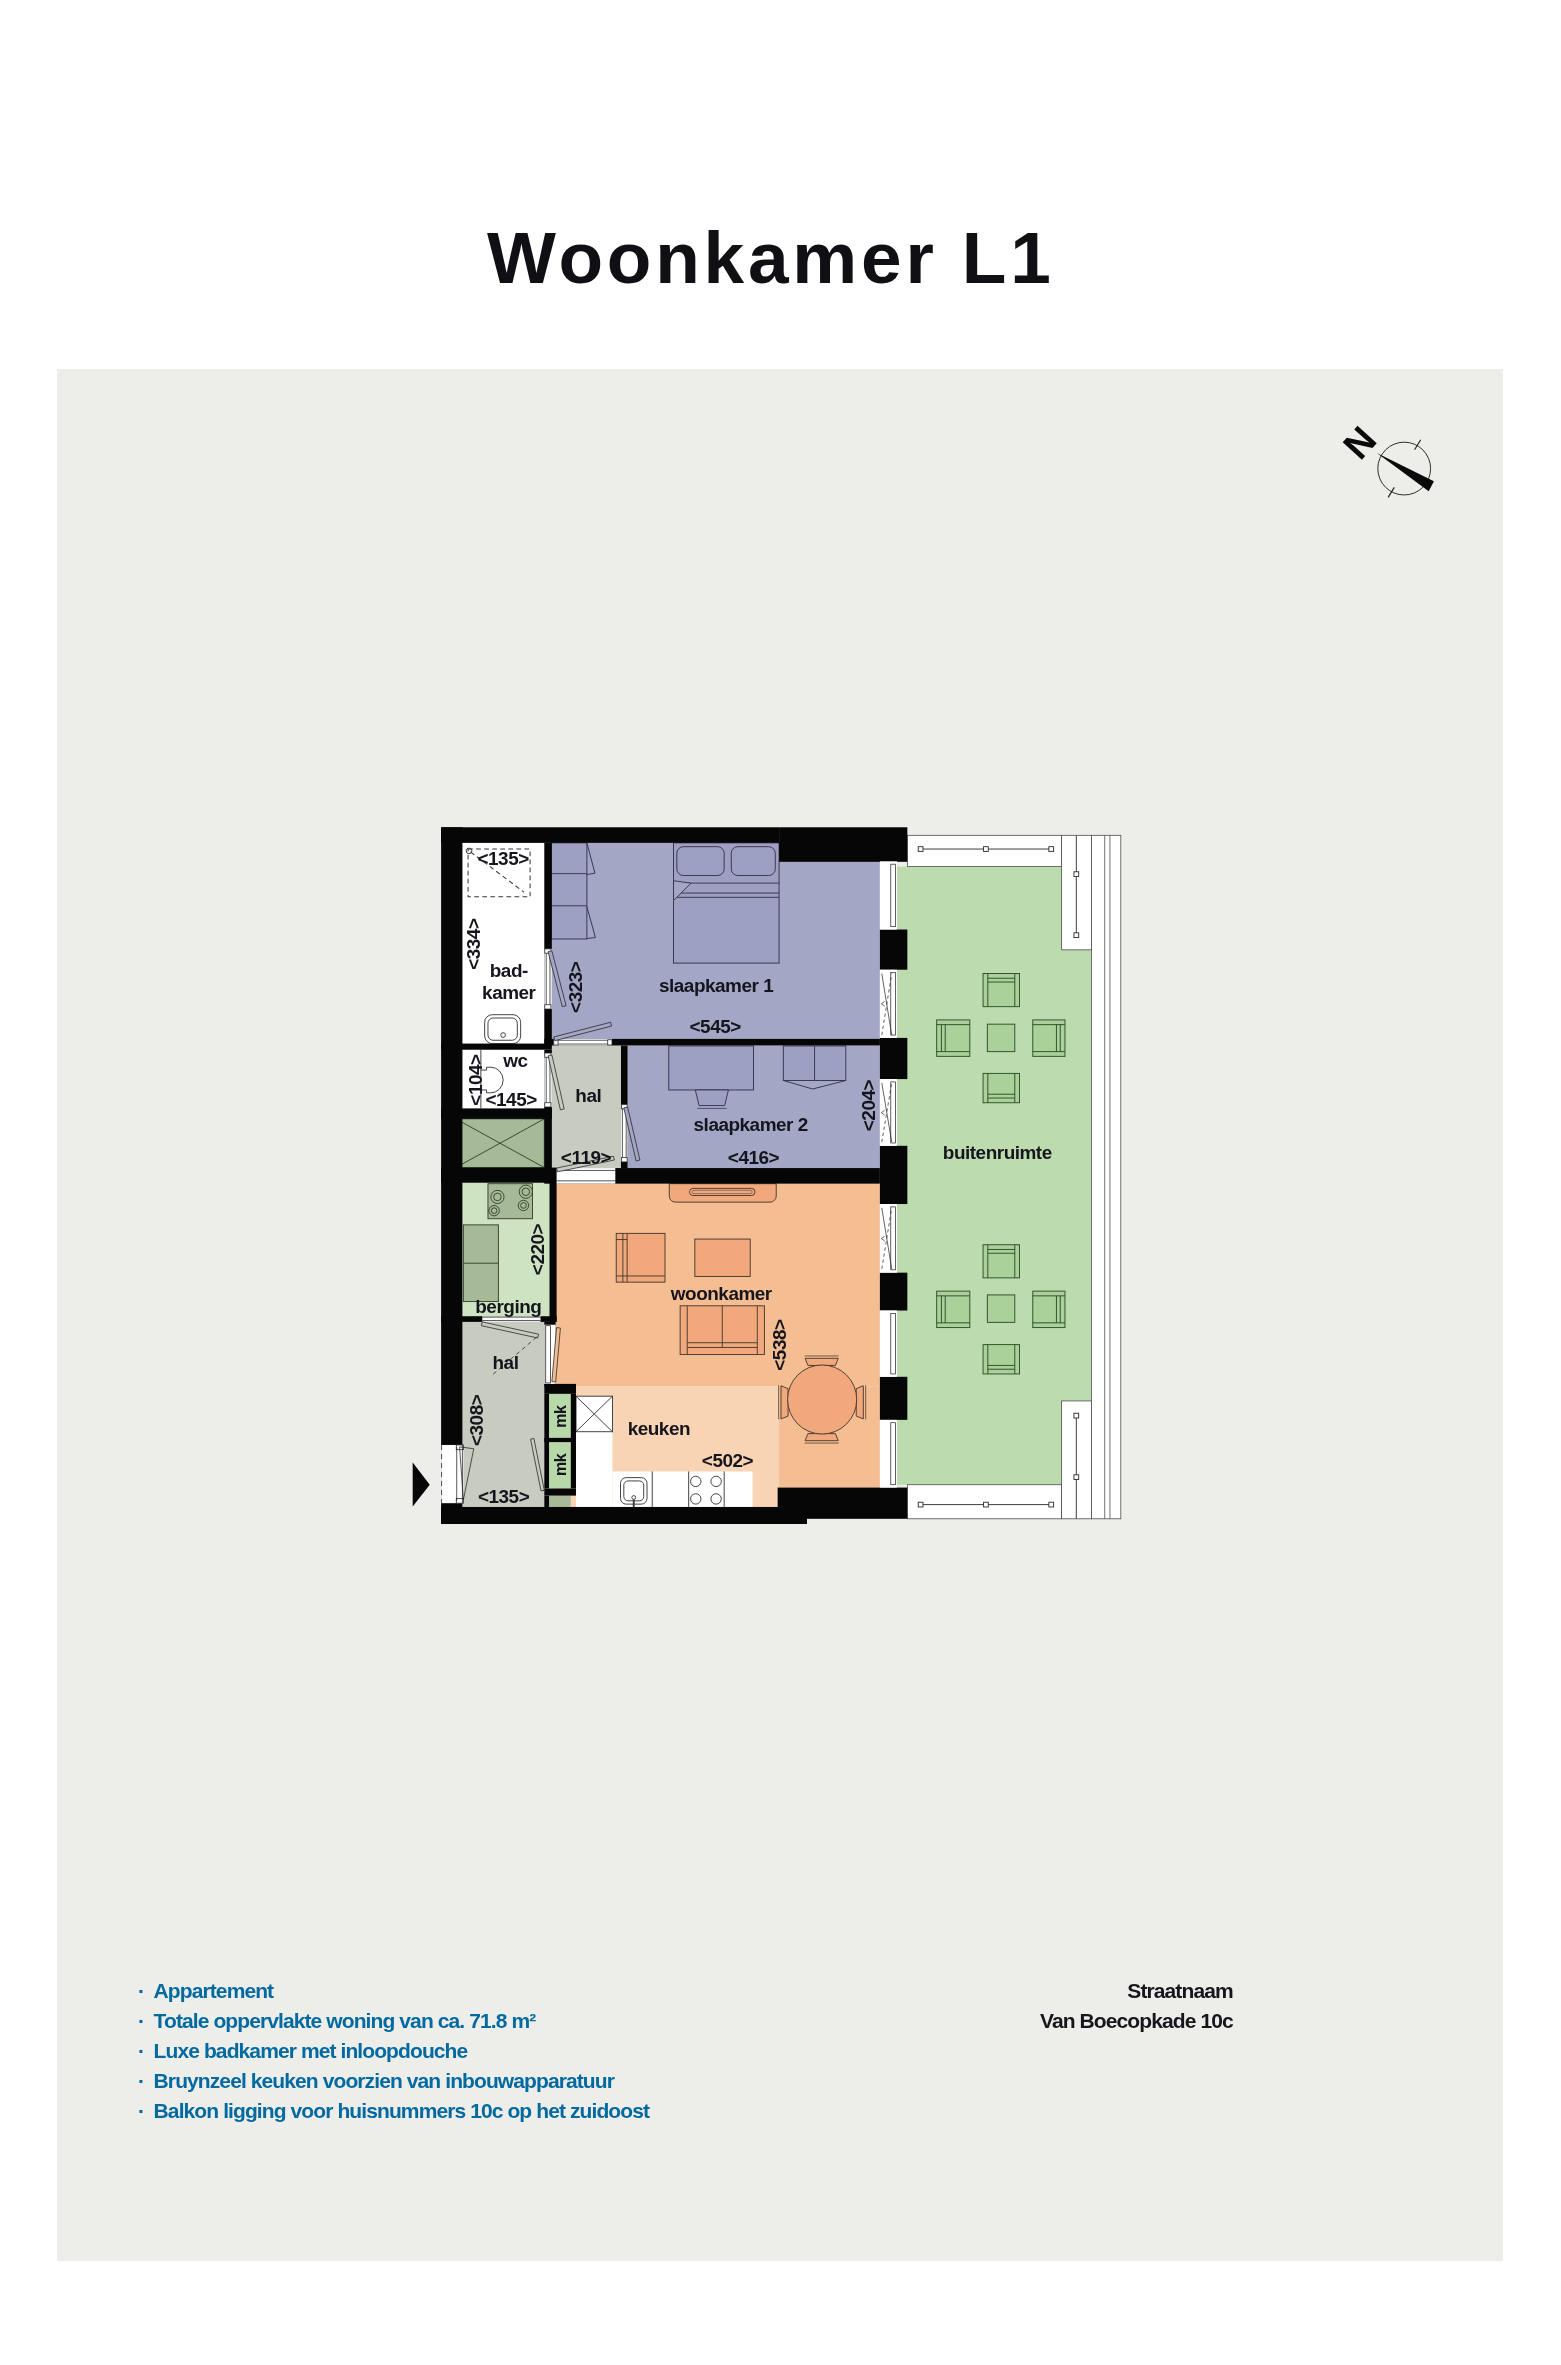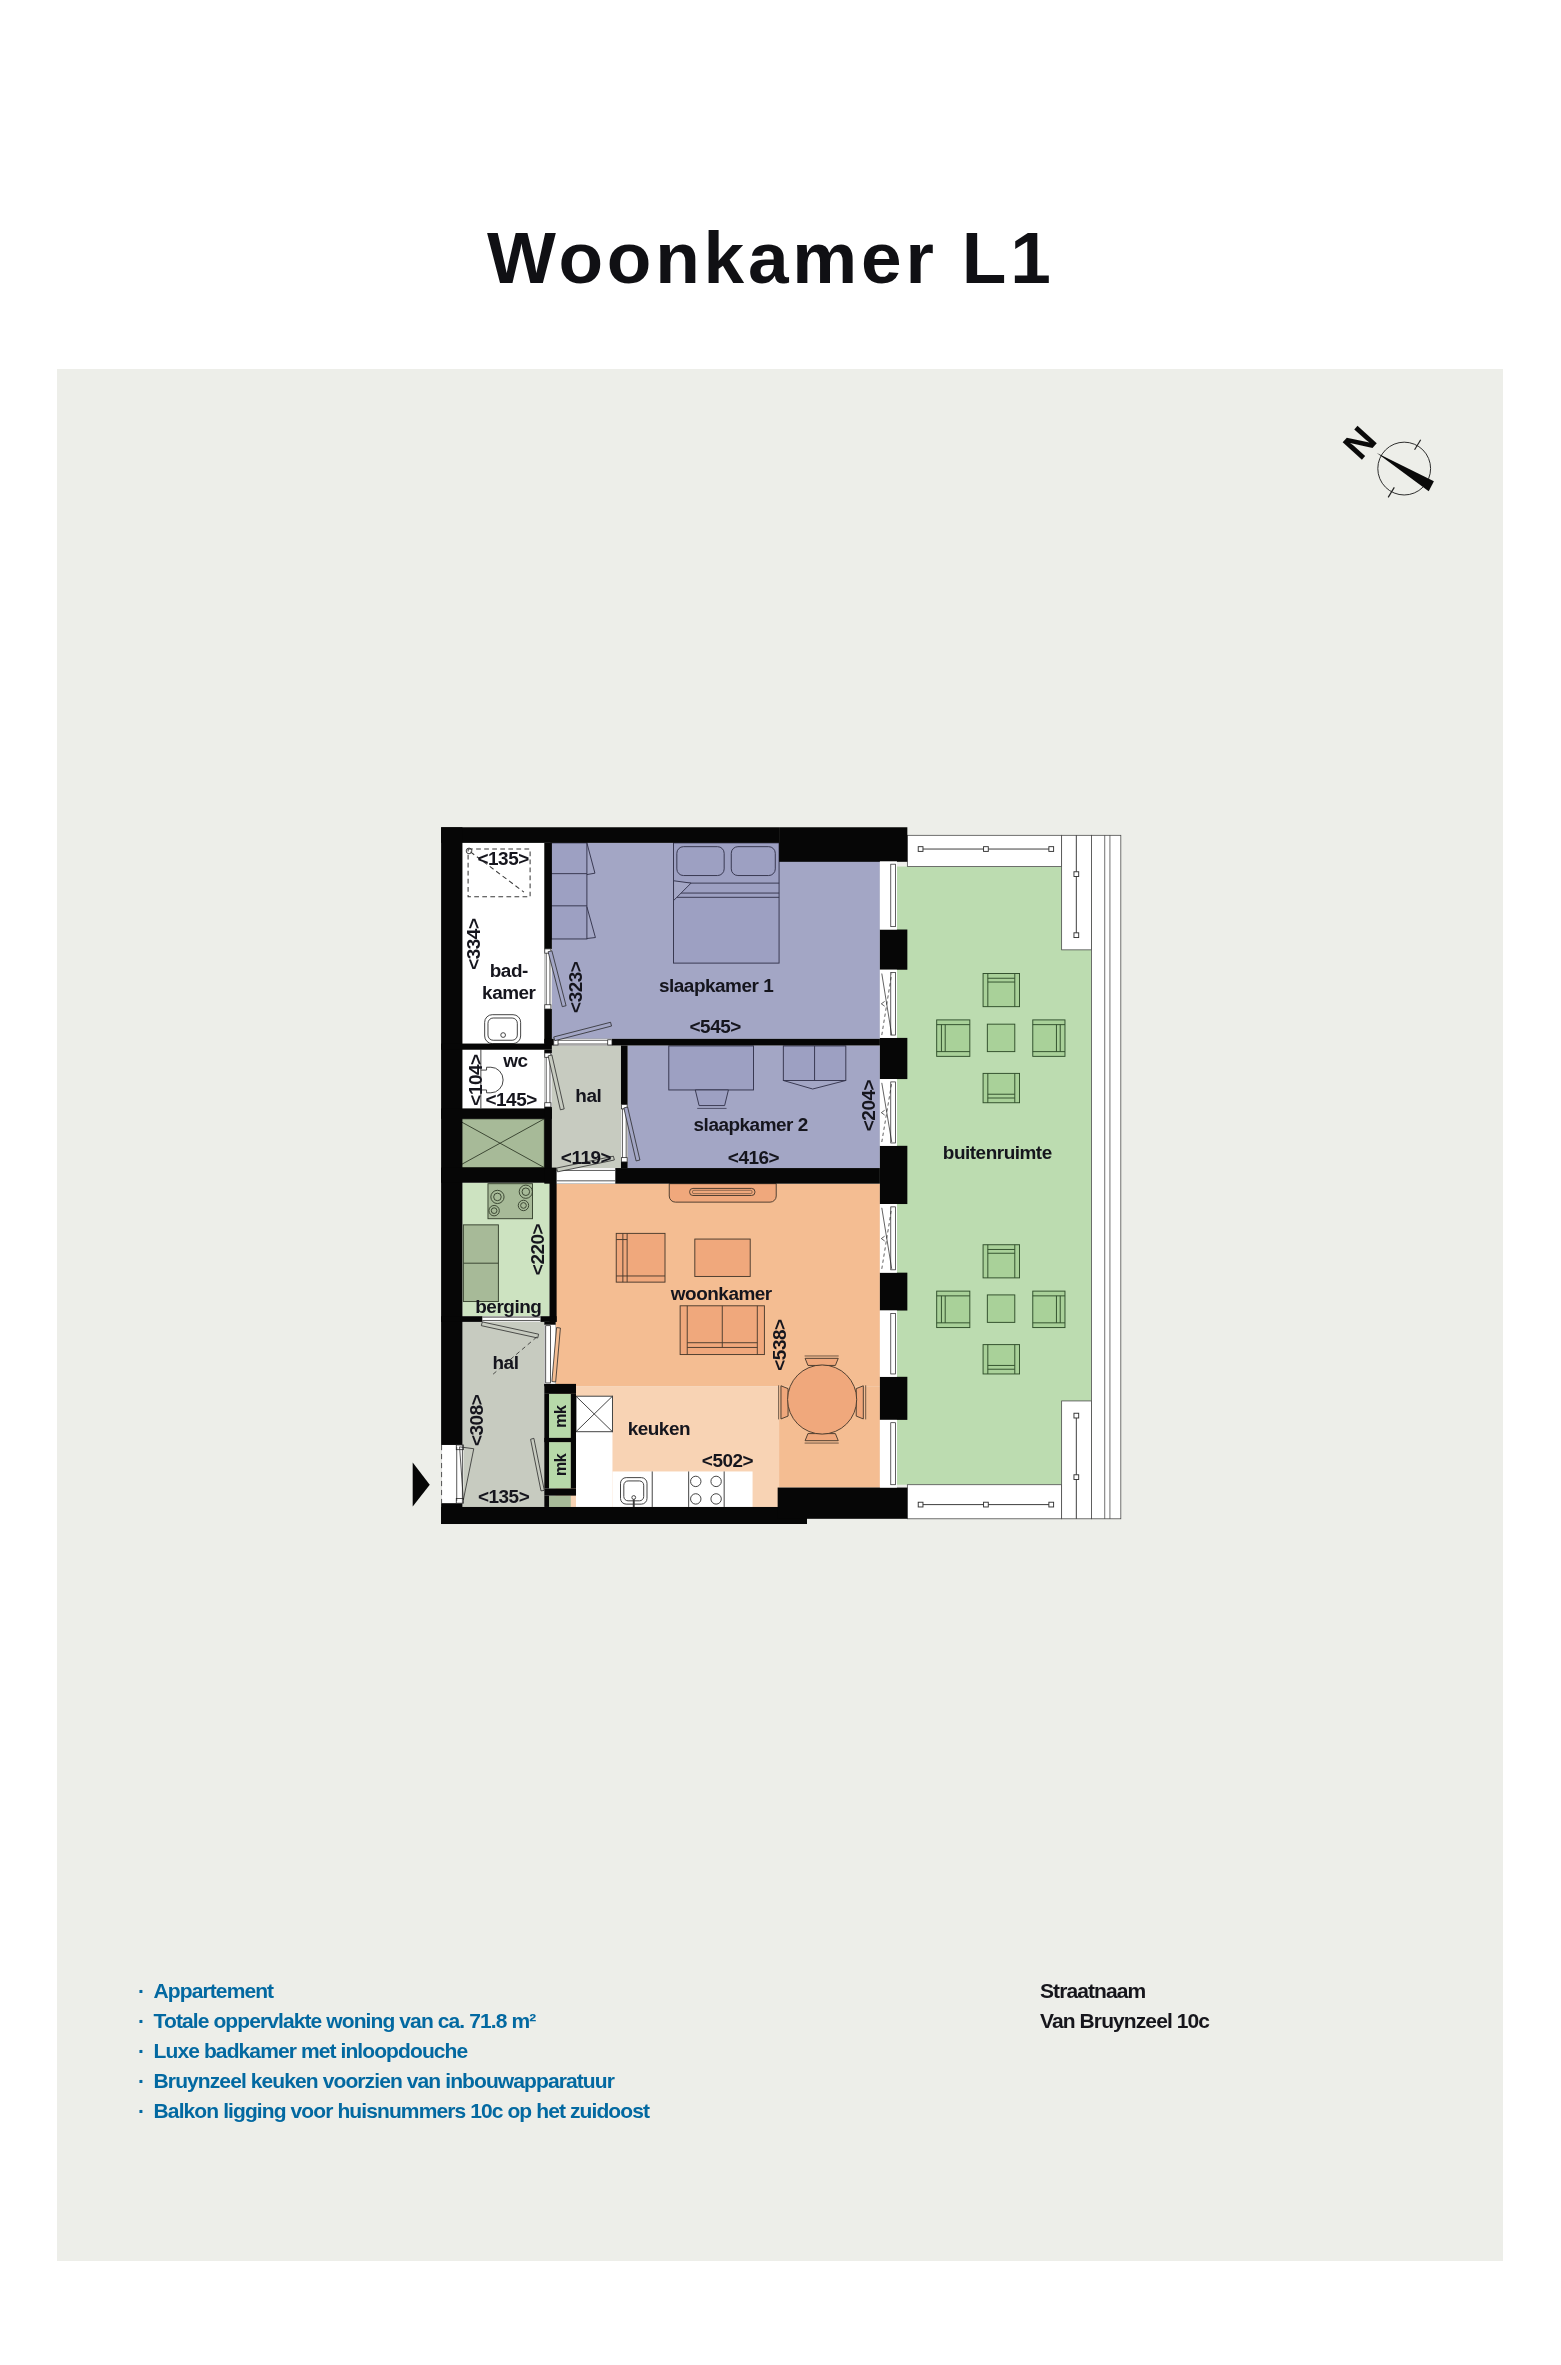--- a/index.html
+++ b/index.html
@@ -7,21 +7,21 @@
        font-family:"Liberation Sans", sans-serif;}
   .title{position:absolute;left:487px;top:216px;font-size:73px;font-weight:700;
          color:#101014;letter-spacing:3.8px;white-space:nowrap;}
   .panel{position:absolute;left:57px;top:369px;width:1446px;height:1892px;background:#edeee9;}
   .bullets{position:absolute;left:138px;top:1976px;font-size:21px;font-weight:700;
            color:#0369a1;letter-spacing:-0.9px;}
   .bullets div{height:30px;line-height:30px;white-space:nowrap;}
   .bullets span{display:inline-block;width:15.6px;letter-spacing:0;}
   .street{position:absolute;left:1040px;top:1976px;font-size:21px;font-weight:700;
           color:#16161c;letter-spacing:-0.9px;}
-  .street div{height:30px;line-height:30px;white-space:nowrap;}
+  .street div{height:30px;line-height:30px;white-space:nowrap;text-align:right;}
   svg text{font-family:"Liberation Sans", sans-serif;}
 </style>
 </head>
 <body>
 <div class="title">Woonkamer L1</div>
 <div class="panel"></div>
 
 <svg class="compass" style="position:absolute;left:1325px;top:407px;" width="132" height="109" viewBox="2800 860 280 230">
   <circle cx="2968" cy="990" r="56" fill="none" stroke="#222" stroke-width="2"></circle>
   <line x1="2990" y1="950" x2="3003" y2="929" stroke="#222" stroke-width="2.5"></line>
@@ -390,15 +390,15 @@
 <div class="bullets">
   <div><span>·</span>Appartement</div>
   <div><span>·</span>Totale oppervlakte woning van ca. 71.8 m²</div>
   <div><span>·</span>Luxe badkamer met inloopdouche</div>
   <div><span>·</span>Bruynzeel keuken voorzien van inbouwapparatuur</div>
   <div><span>·</span>Balkon ligging voor huisnummers 10c op het zuidoost</div>
 </div>
 
 <div class="street">
   <div>Straatnaam</div>
-  <div>Van Bruynzeel 10c</div>
+  <div>Van Boecopkade 10c</div>
 </div>
 
 
 </body></html>

